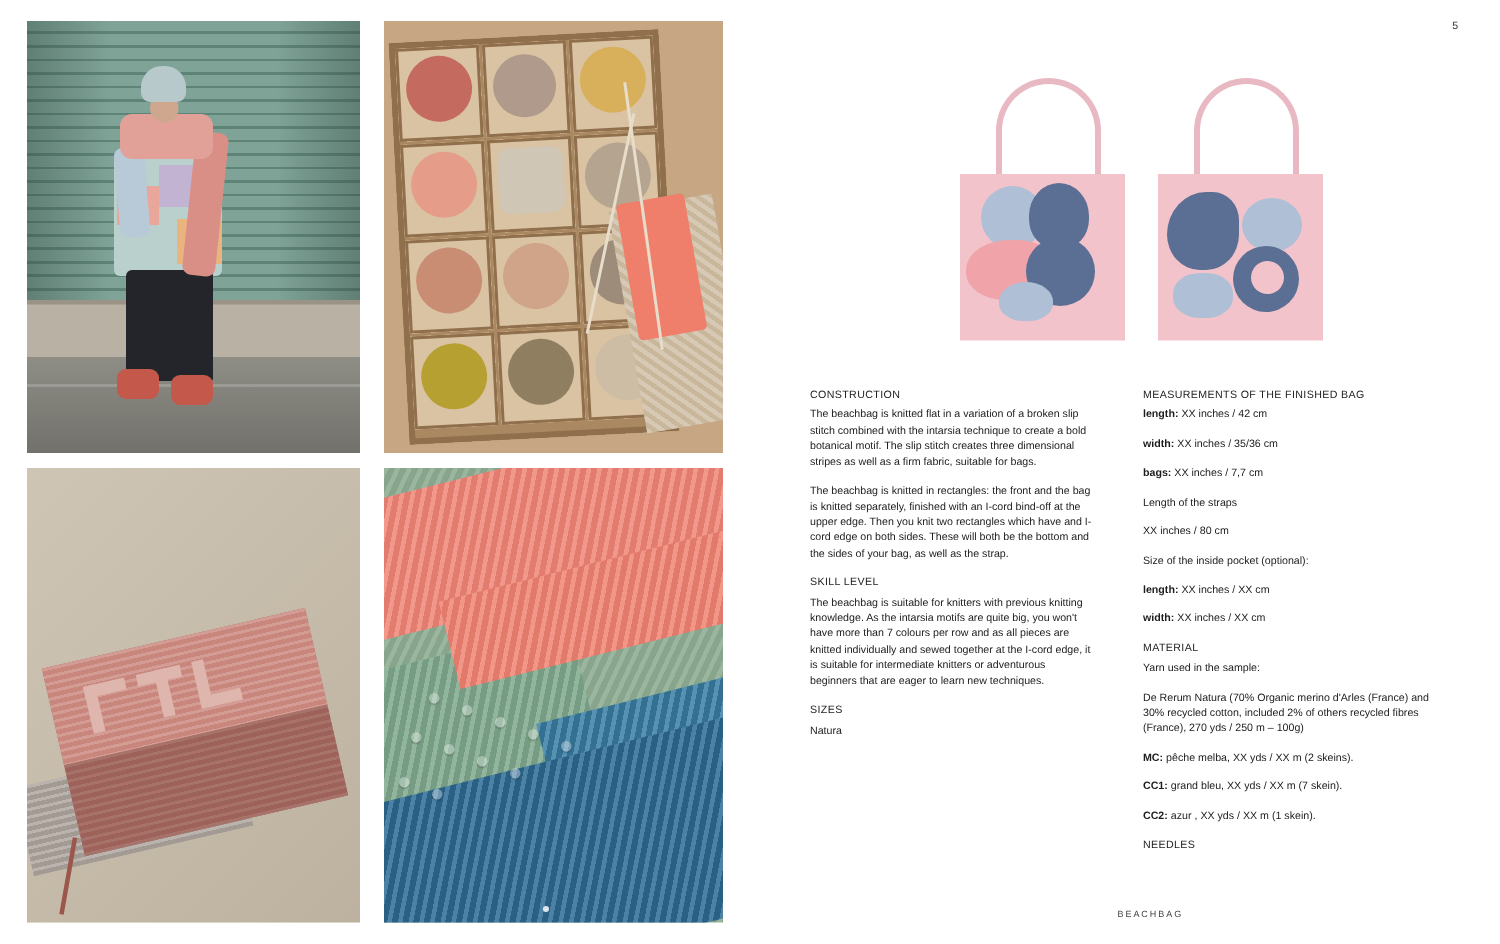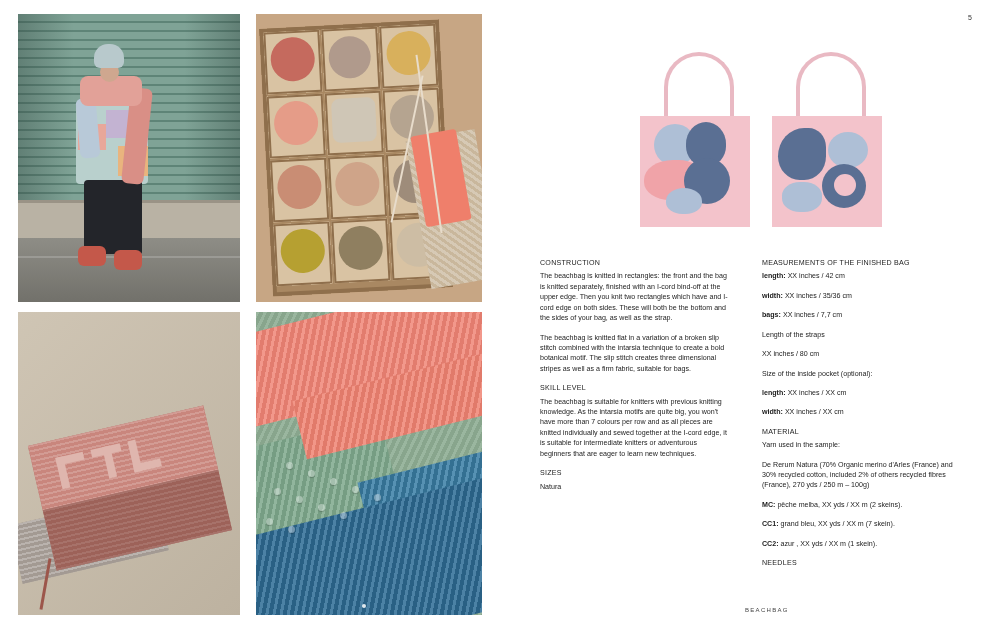--- a/index.html
+++ b/index.html
@@ -369,22 +369,22 @@
         <div class="motif" style="left:62px; top:58px; width:22px; height:22px; background:#f3c3cb; border-radius:50%;"></div>
         <div class="motif" style="left:10px; top:66px; width:40px; height:30px; background:#aebfd6; border-radius:45%;"></div>
       </div>
     </div>
   </div>
 
   <div class="cols">
 
     <div class="col col-left">
       <h4 class="sec">CONSTRUCTION</h4>
+      <p class="para">The beachbag is knitted flat in a variation of a broken slip stitch combined with the intarsia technique to create a bold botanical motif. The slip stitch creates three dimensional stripes as well as a firm fabric, suitable for bags.</p>
       <p class="para">The beachbag is knitted in rectangles: the front and the bag is knitted separately, finished with an I-cord bind-off at the upper edge. Then you knit two rectangles which have and I-cord edge on both sides. These will both be the bottom and the sides of your bag, as well as the strap.</p>
-      <p class="para">The beachbag is knitted flat in a variation of a broken slip stitch combined with the intarsia technique to create a bold botanical motif. The slip stitch creates three dimensional stripes as well as a firm fabric, suitable for bags.</p>
 
       <h4 class="sec">SKILL LEVEL</h4>
       <p class="para">The beachbag is suitable for knitters with previous knitting knowledge. As the intarsia motifs are quite big, you won't have more than 7 colours per row and as all pieces are knitted individually and sewed together at the I-cord edge, it is suitable for intermediate knitters or adventurous beginners that are eager to learn new techniques.</p>
 
       <h4 class="sec">SIZES</h4>
       <p class="para">Natura</p>
     </div>
 
     <div class="col col-right">
       <h4 class="sec">MEASUREMENTS OF THE FINISHED BAG</h4>

